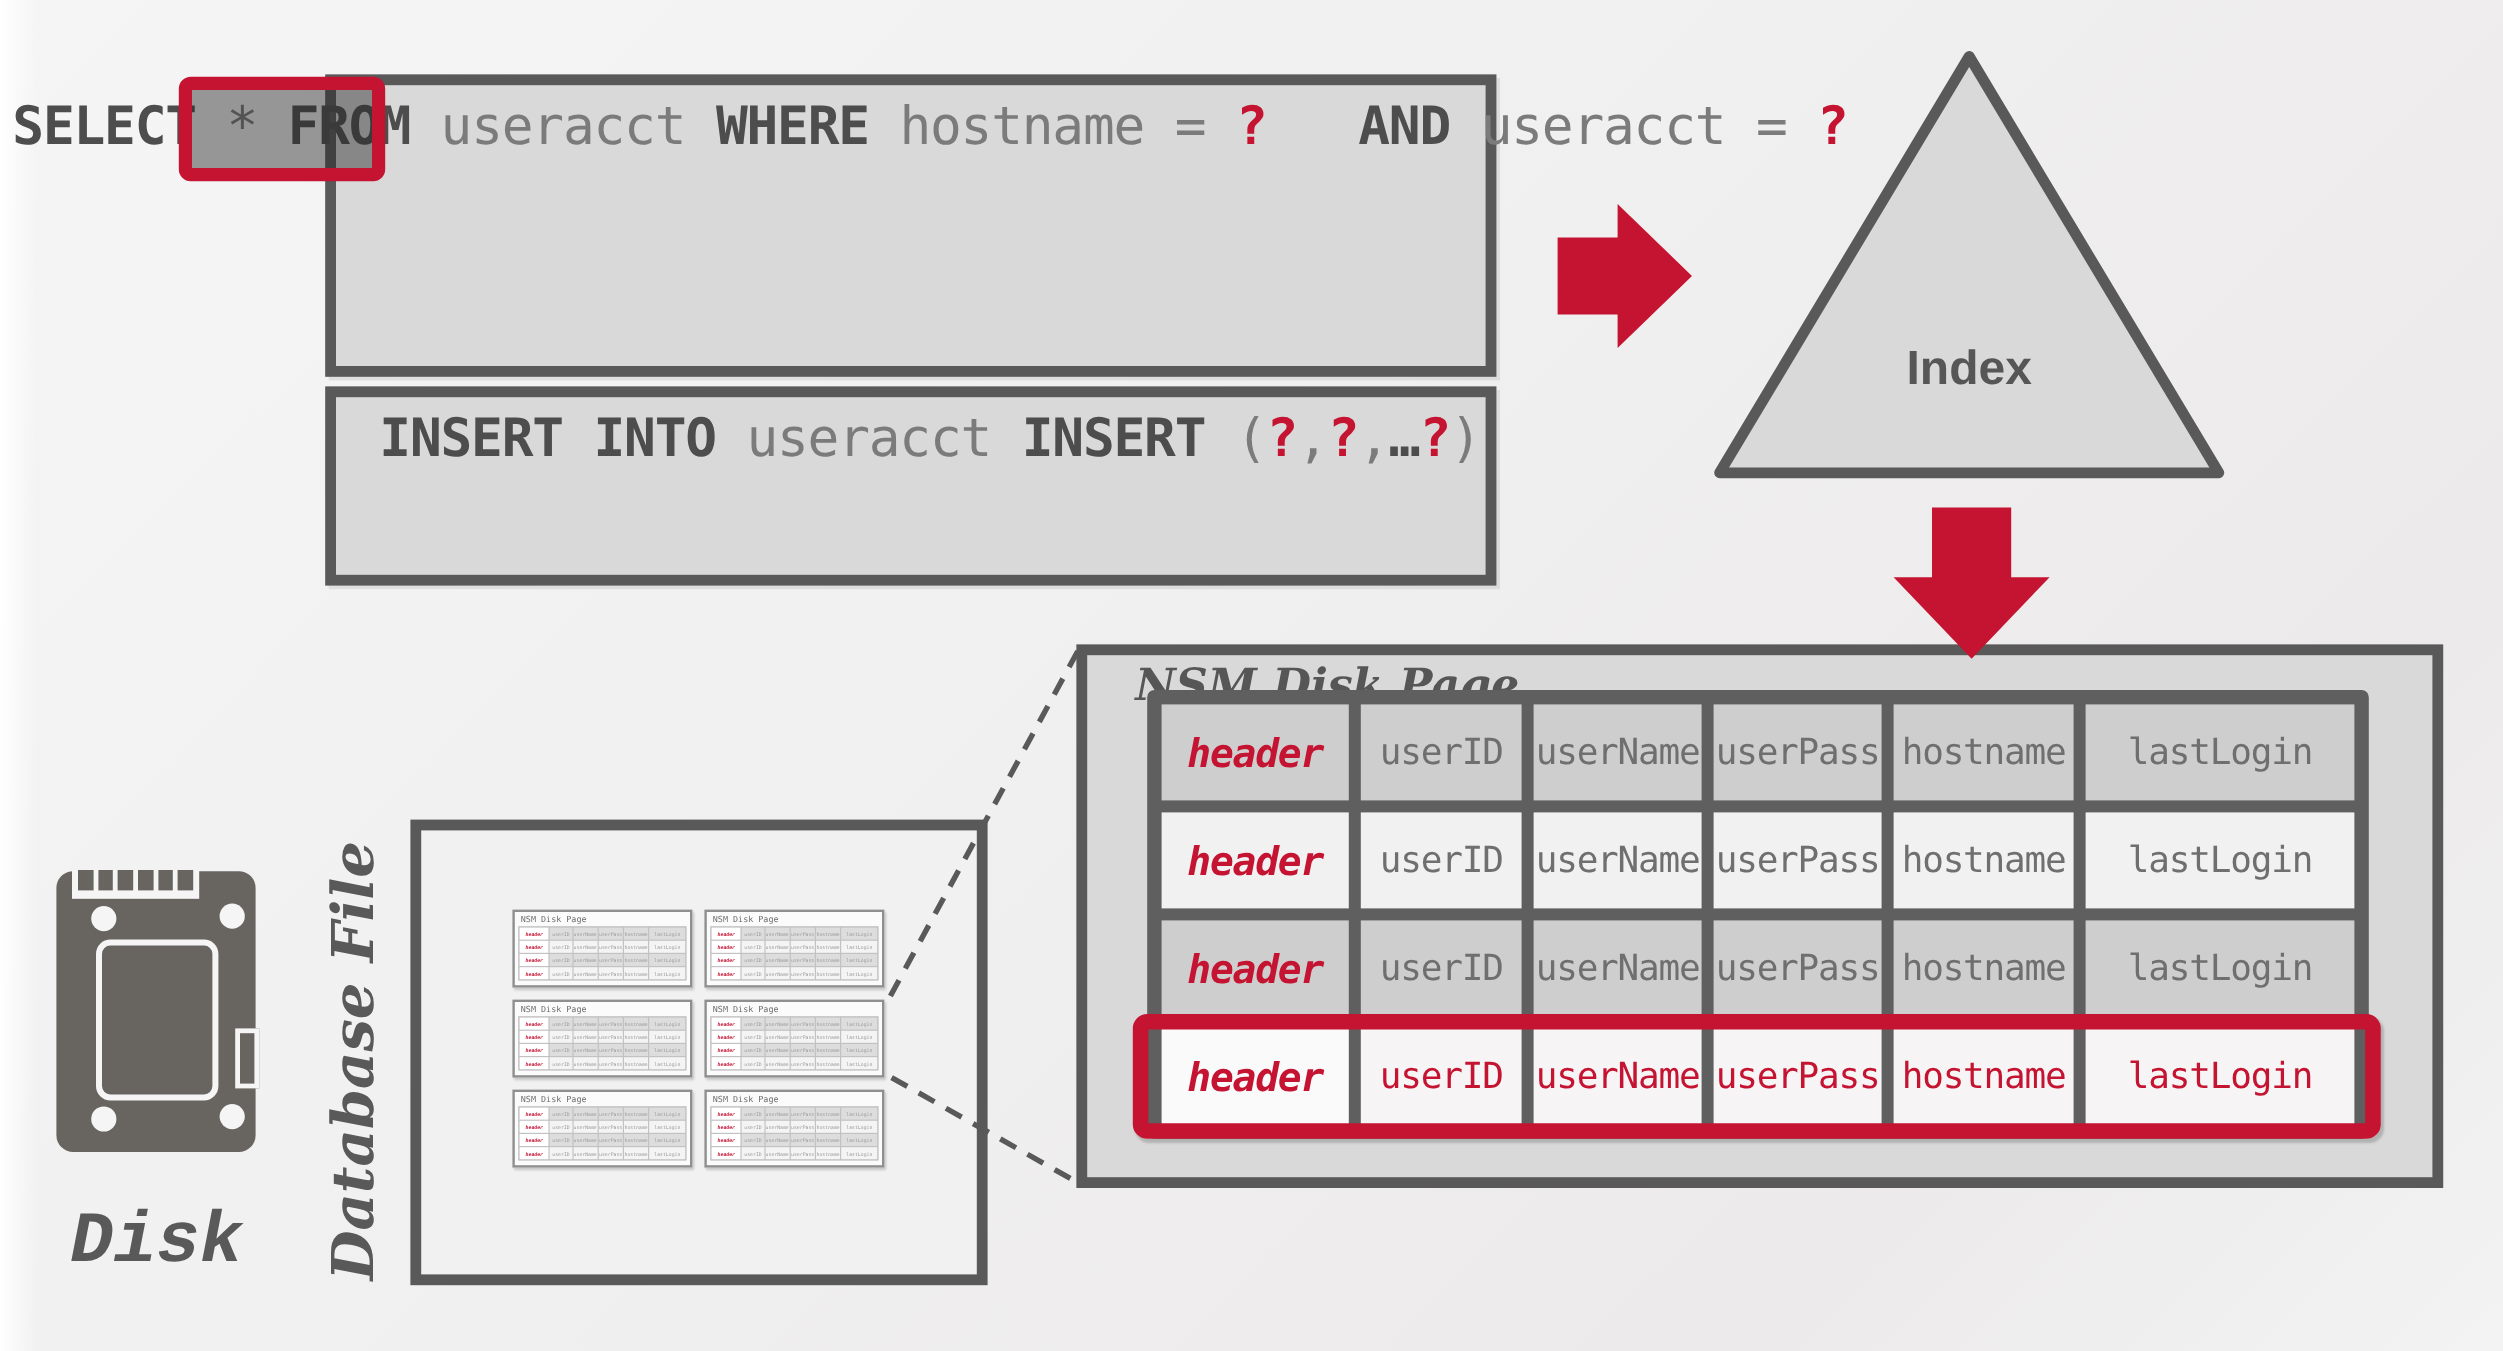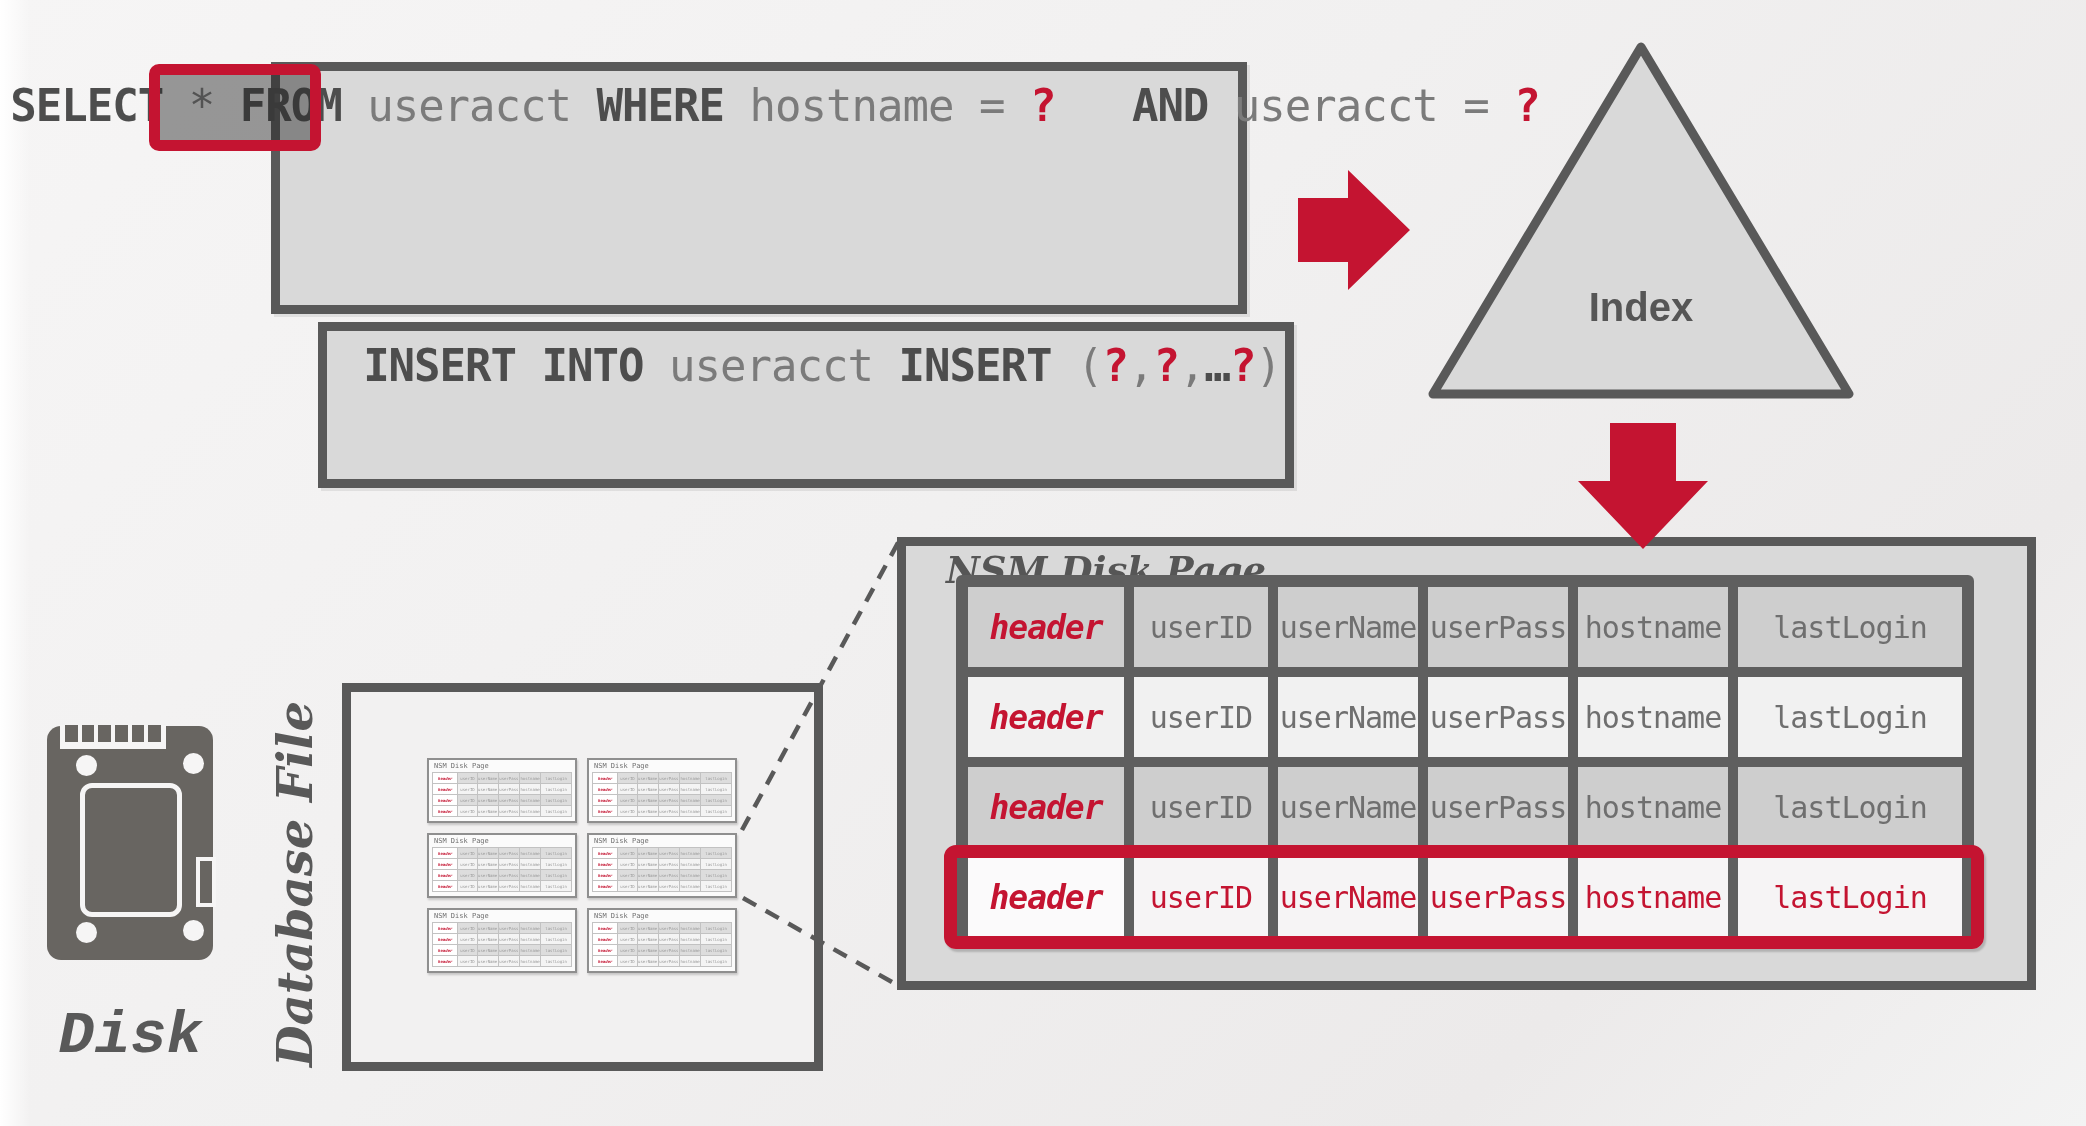--- a/index.html
+++ b/index.html
@@ -9,21 +9,21 @@
     font-family:"Liberation Sans",sans-serif;
   }
   .left-strip{position:absolute;left:0;top:0;width:30px;height:100%;
     background:linear-gradient(90deg,#ffffff 0%,rgba(255,255,255,0) 100%);}
 
   
   .code-box{position:absolute;background:#d9d9d9;border:9px solid #595959;
     box-sizing:border-box;display:flex;flex-direction:row;justify-content:center;
     padding-left:32px;box-shadow:3px 3px 0 rgba(0,0,0,0.08);}
   #select-box{left:271px;top:62px;width:976px;height:252px;}
-  #insert-box{left:271px;top:322px;width:976px;height:166px;margin-left:47px;}
+  #insert-box{left:271px;top:322px;width:976px;height:166px;}
   .code-line{font-family:"DejaVu Sans Mono",monospace;font-size:44px;line-height:69px;
     white-space:pre;letter-spacing:-1px;}
   .seg-kw{font-weight:bold;color:#4d4d4d;}
   .seg-id{color:#7b7b7b;}
   .seg-ph{font-weight:bold;color:#c41431;}
 
   
   .overlay{position:absolute;left:0;top:0;width:2086px;height:1126px;pointer-events:none;z-index:30;}
 
   #index-label{position:absolute;left:1491px;top:272px;width:300px;height:70px;z-index:31;

